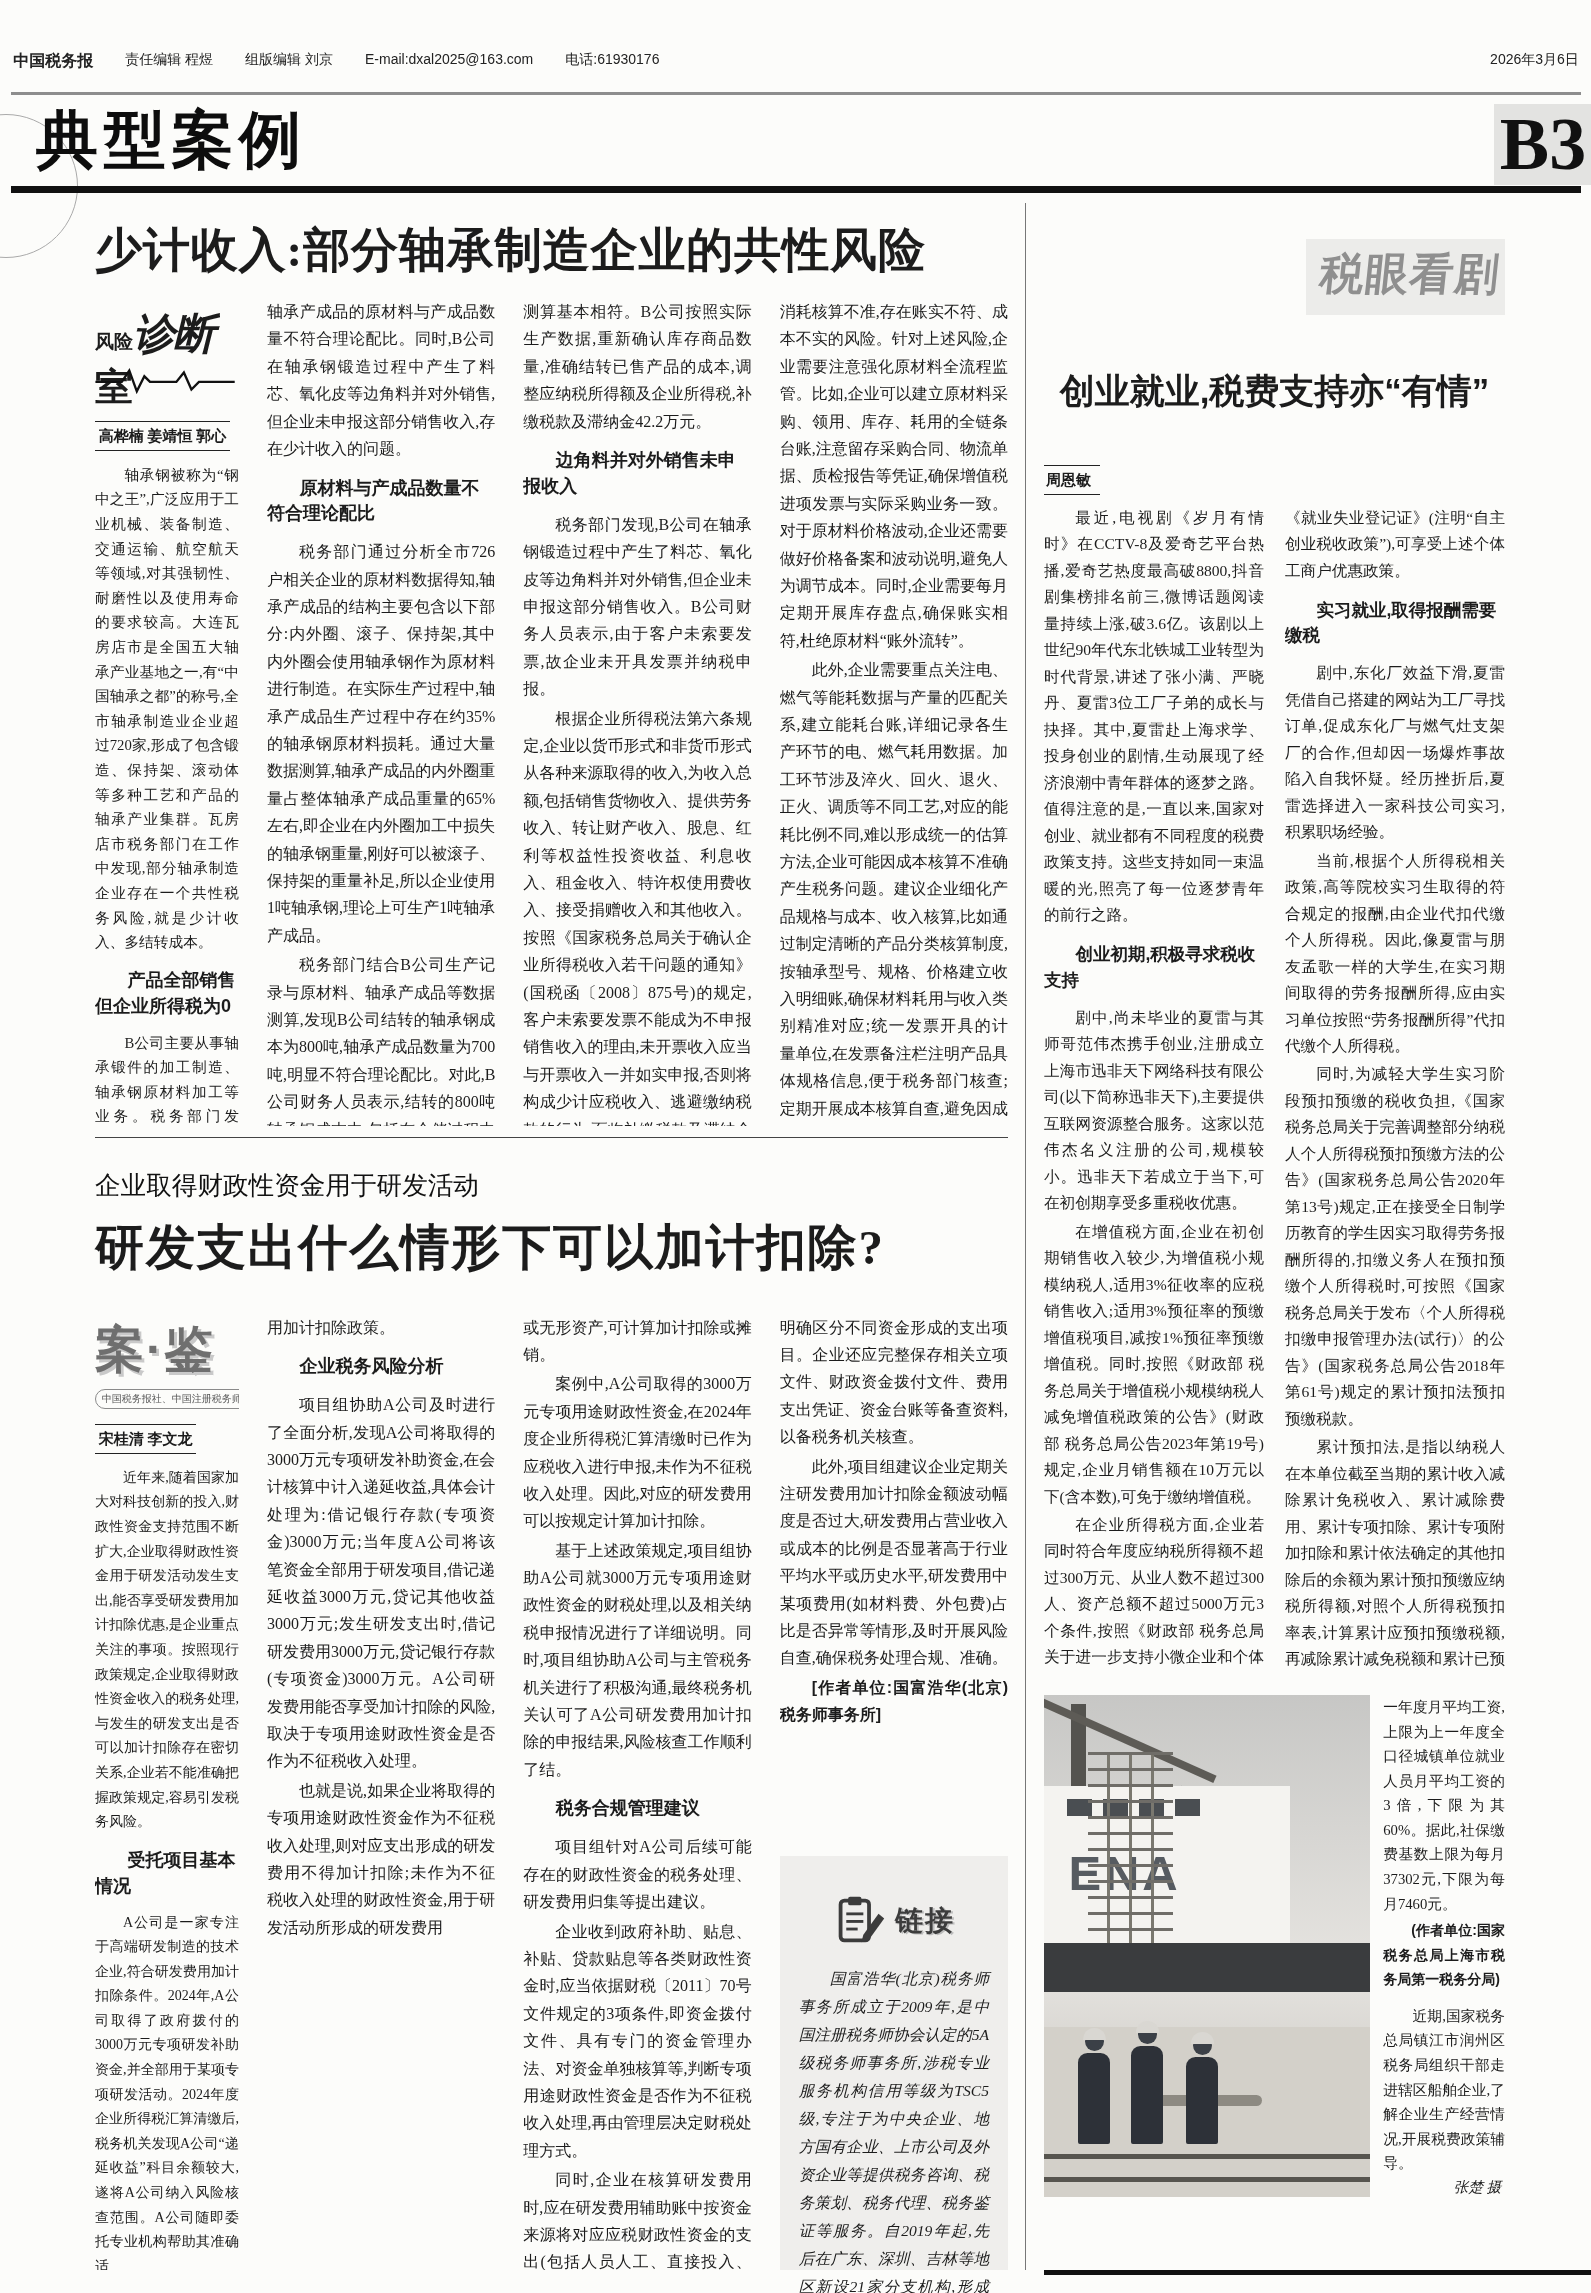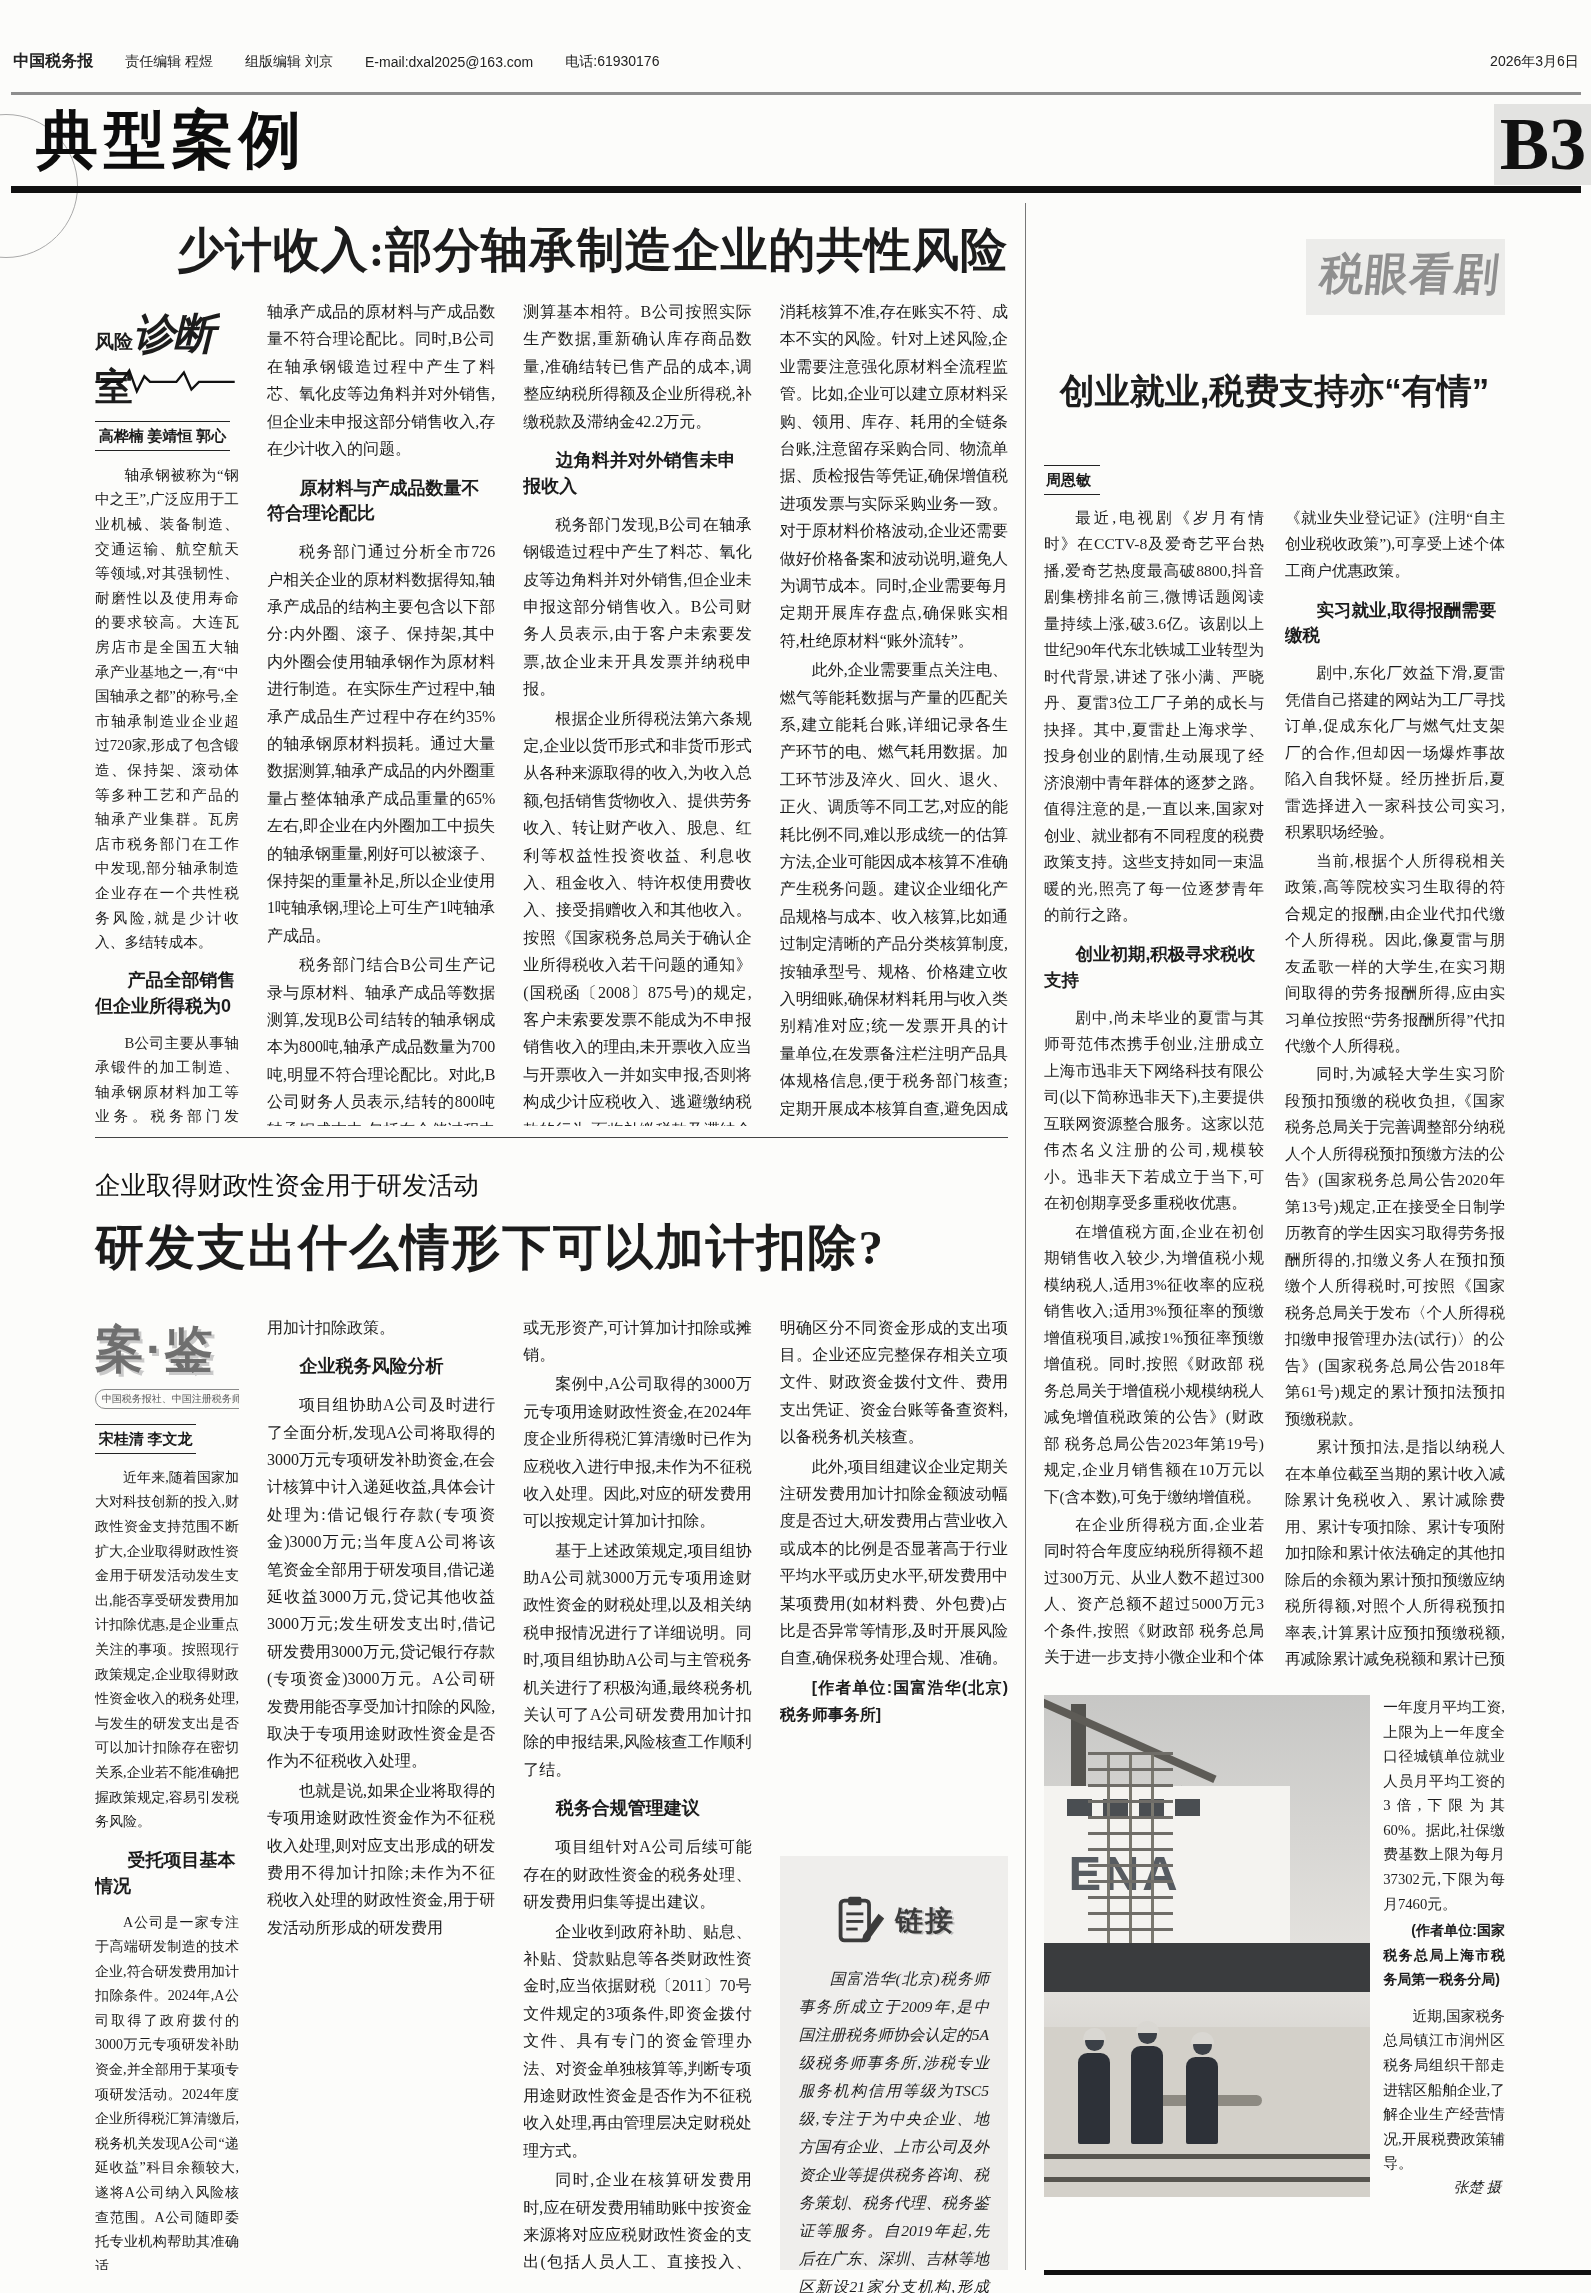--- a/index.html
+++ b/index.html
@@ -1,19 +1,19 @@
 <!DOCTYPE html>
 <html style="font-size:15px"><head>
 <meta charset="utf-8">
 <style>
   html,body{margin:0;padding:0;background:#888;}
   .page{position:relative;width:1592px;height:2294px;background:#fcfcfa;margin:0 auto;
         overflow:hidden;font-family:"Liberation Serif","DejaVu Serif",serif;color:#1c1c1c;}
   
-  .topbar{position:absolute;left:13.2px;right:13.2px;top:51px;display:flex;align-items:center;
+  .topbar{position:absolute;left:13.2px;right:13.2px;top:51px;display:flex;align-items:flex-start;
           font-family:"Liberation Sans","DejaVu Sans",sans-serif;font-size:14px;color:#222;}
   .topbar .paper{font-weight:bold;font-size:16px;margin-right:32px;}
   .topbar span{margin-right:32px;white-space:nowrap;}
   .topbar .date{margin-left:auto;margin-right:0;}
   .toprule{position:absolute;left:11.4px;right:11.4px;top:92px;height:2.8px;background:#8d8d8d;}
   
   .mast-arc{position:absolute;left:-66px;top:114px;width:142px;height:142px;border:0.9px solid #aaa;
             border-radius:50%;}
   .mast-title{position:absolute;left:36px;top:98px;font-size:62px;font-weight:bold;
               letter-spacing:5.7px;color:#0d0d0d;font-family:"Liberation Serif",serif;}
@@ -28,21 +28,21 @@
   .vgap:before{content:"";position:absolute;left:17px;top:0;bottom:0;width:0.9px;background:#777;}
   .sidebar{width:461px;position:relative;}
   
   .para{font-size:16px;line-height:27.4px;text-align:justify;text-indent:2em;margin:0 0 1.9px 0;}
   .para.cont{text-indent:0;}
   .para.credit{font-family:"Liberation Sans","DejaVu Sans",sans-serif;font-weight:bold;}
   .subhead{font-family:"Liberation Sans","DejaVu Sans",sans-serif;font-weight:bold;
            font-size:18px;line-height:25.6px;margin:13.2px 0 11.4px 0;text-indent:1.8em;}
   .ncol{overflow:hidden;}
   
-  .a1-head{height:95px;display:flex;align-items:center;justify-content:flex-end;}
+  .a1-head{height:95px;display:flex;align-items:center;}
   .a1-headline{font-size:47px;font-weight:bold;letter-spacing:0.9px;white-space:nowrap;}
   .a1-cols{display:flex;gap:28px;height:828px;}
   .a1-cols .c1{width:144px;flex:none;font-size:14.7px;}
   .a1-cols .c1 .para{font-size:14.7px;line-height:24.6px;}
   .a1-cols .cw{flex:1;}
   .riskbadge{height:106px;position:relative;margin-top:7.6px;}
   .riskbadge .t{font-family:"Liberation Sans",sans-serif;font-weight:bold;white-space:nowrap;}
   .riskbadge .s1{font-size:19px;}
   .riskbadge .s2{font-size:42px;font-style:italic;letter-spacing:-1.9px;}
   .riskbadge .s3{font-size:38px;}

